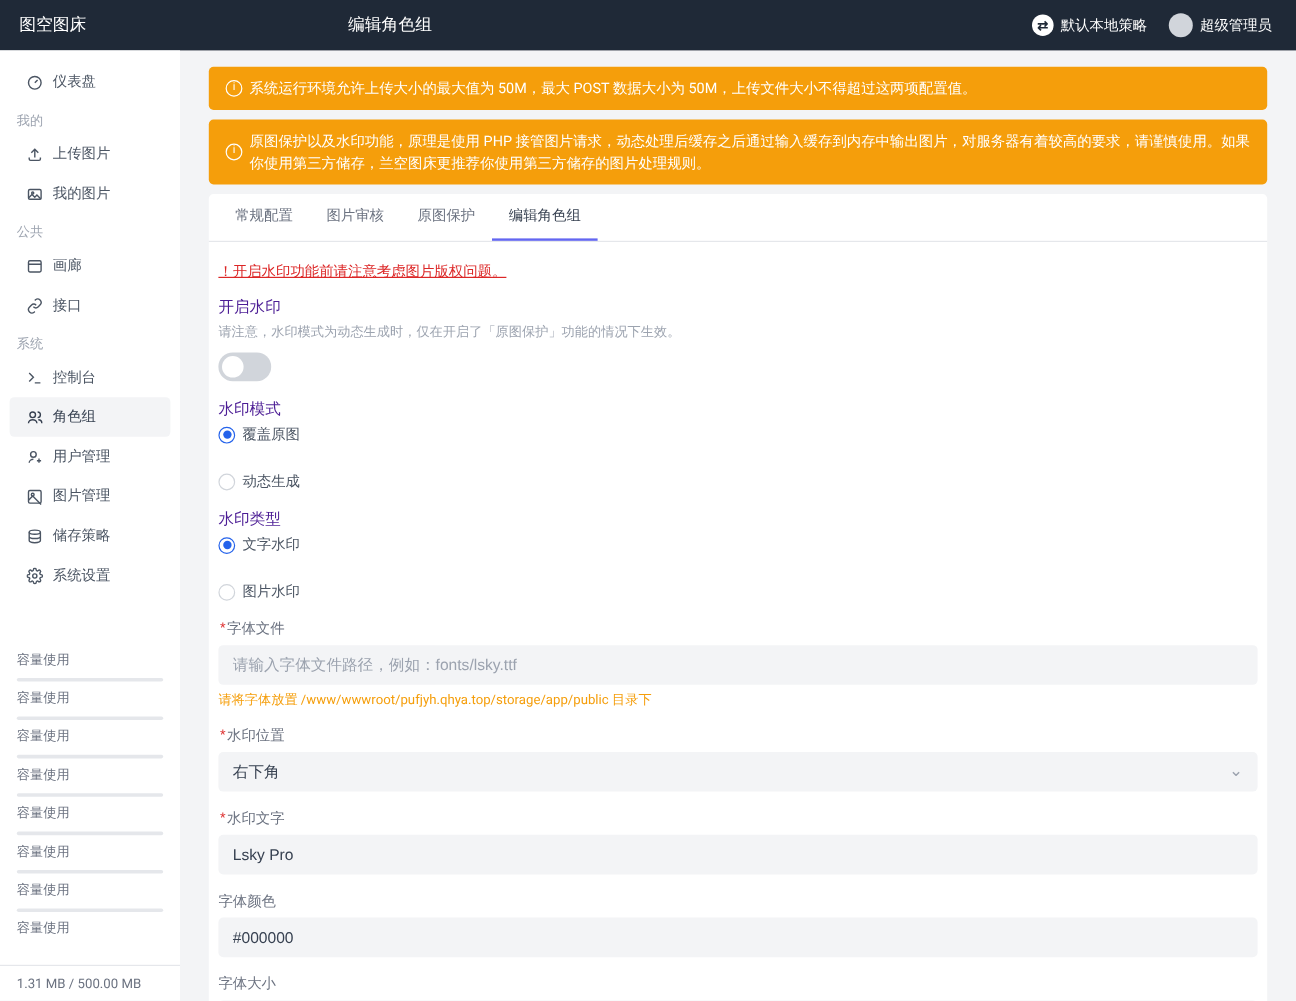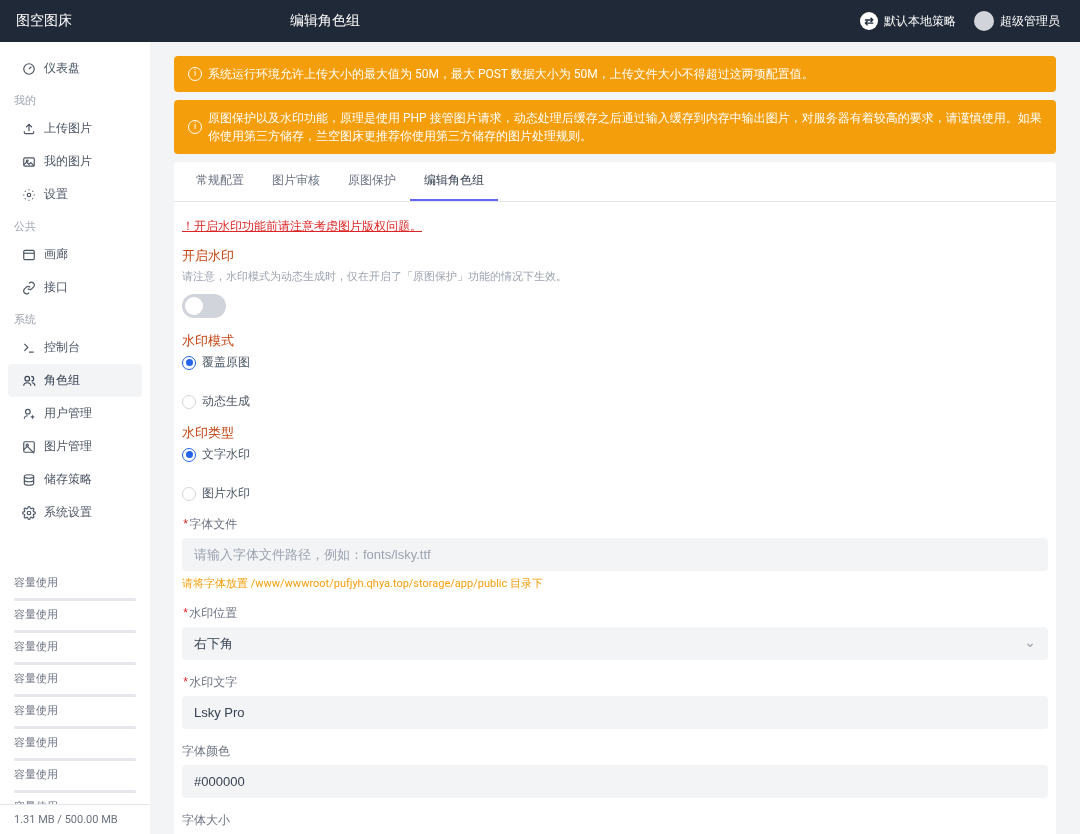--- a/index.html
+++ b/index.html
@@ -29,21 +29,21 @@
     .alert { background: #f59e0b; color: #fff; padding: 9px 14px; border-radius: 4px; margin-bottom: 8px; font-size: 12px; display: flex; align-items: center; gap: 6px; line-height: 1.5; }
     .alert-icon { width: 14px; height: 14px; border-radius: 50%; border: 1.5px solid #fff; display: inline-flex; align-items: center; justify-content: center; font-size: 9px; flex-shrink: 0; }
     
     .panel { background: #fff; border-radius: 4px; padding: 0; }
     .tabs { display: flex; border-bottom: 1px solid #e5e7eb; padding: 0 8px; }
     .tab { padding: 10px 14px; font-size: 12px; color: #6b7280; cursor: pointer; }
     .tab.active { color: #374151; border-bottom: 2px solid #6366f1; }
     
     .form-body { padding: 16px 8px; }
     .warning-line { color: #dc2626; font-size: 12px; margin-bottom: 12px; text-decoration: underline; }
-    .section-title { font-size: 13px; color: #c2410c; margin-bottom: 4px; font-weight: 500; }
+    .section-title { font-size: 13px; color: #4c1d95; margin-bottom: 4px; font-weight: 500; }
     .section-desc { font-size: 11px; color: #9ca3af; margin-bottom: 10px; }
     
     .toggle { width: 44px; height: 24px; background: #d1d5db; border-radius: 12px; position: relative; cursor: pointer; margin-bottom: 14px; }
     .toggle-knob { width: 18px; height: 18px; background: #fff; border-radius: 50%; position: absolute; top: 3px; left: 3px; }
     
     .radio-group { display: flex; gap: 22px; margin-bottom: 14px; flex-direction: column; }
     .radio-item { display: flex; align-items: center; gap: 6px; font-size: 12px; color: #4b5563; cursor: pointer; }
     .radio { width: 14px; height: 14px; border: 1.5px solid #d1d5db; border-radius: 50%; display: inline-flex; align-items: center; justify-content: center; }
     .radio.checked { border-color: #2563eb; }
     .radio.checked::after { content: ''; width: 7px; height: 7px; background: #2563eb; border-radius: 50%; }
@@ -102,29 +102,20 @@
       </div>
       <div class="sidebar-item">
         <span class="sicon">
             <svg viewBox="0 0 24 24" fill="none" stroke="currentColor" stroke-width="2">
               <rect x="3" y="5" width="18" height="14" rx="2"></rect>
               <circle cx="9" cy="10" r="1.5"></circle>
               <path d="M3 17l5-5 4 4 3-3 6 6"></path>
             </svg>
           </span>
         <span>我的图片</span>
-      </div>
-      <div class="sidebar-item">
-        <span class="sicon">
-            <svg viewBox="0 0 24 24" fill="none" stroke="currentColor" stroke-width="2">
-              <circle cx="12" cy="12" r="3"></circle>
-              <path d="M12 2v2M12 20v2M4.9 4.9l1.4 1.4M17.7 17.7l1.4 1.4M2 12h2M20 12h2M4.9 19.1l1.4-1.4M17.7 6.3l1.4-1.4"></path>
-            </svg>
-          </span>
-        <span>设置</span>
       </div>
 
       <div class="sidebar-group-label">公共</div>
       <div class="sidebar-item">
         <span class="sicon">
             <svg viewBox="0 0 24 24" fill="none" stroke="currentColor" stroke-width="2">
               <rect x="3" y="4" width="18" height="16" rx="2"></rect>
               <path d="M3 9h18"></path>
             </svg>
           </span>

